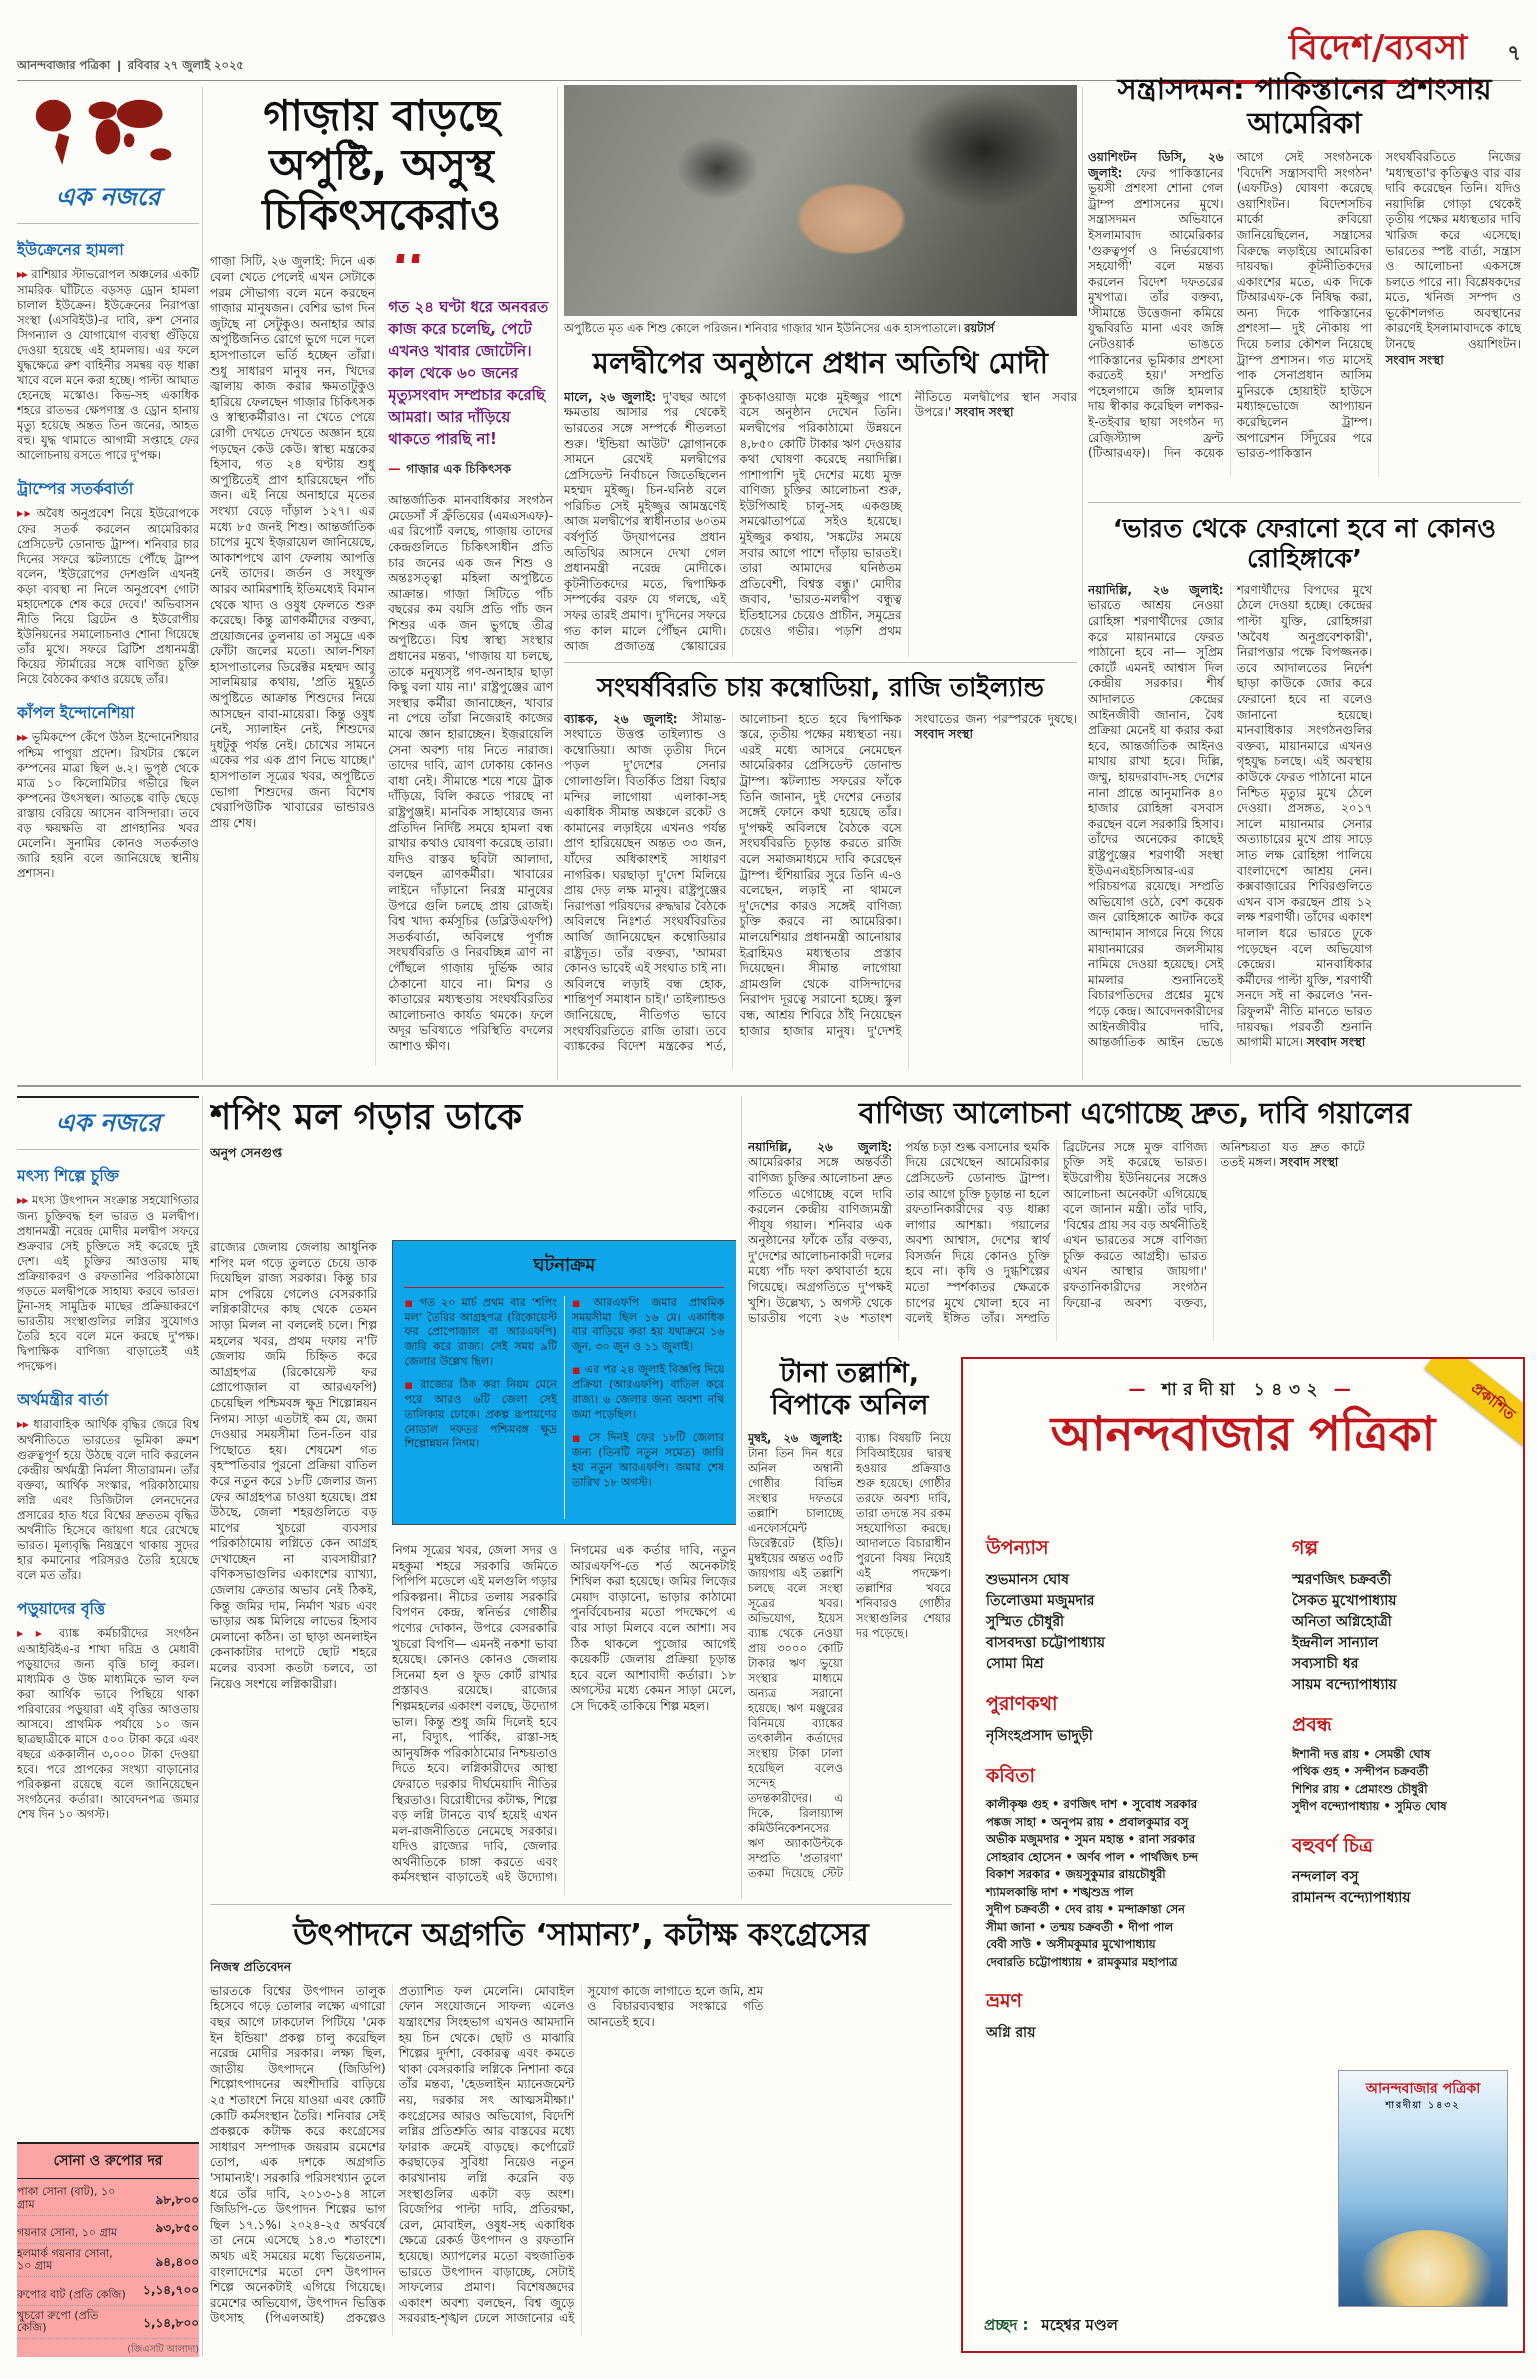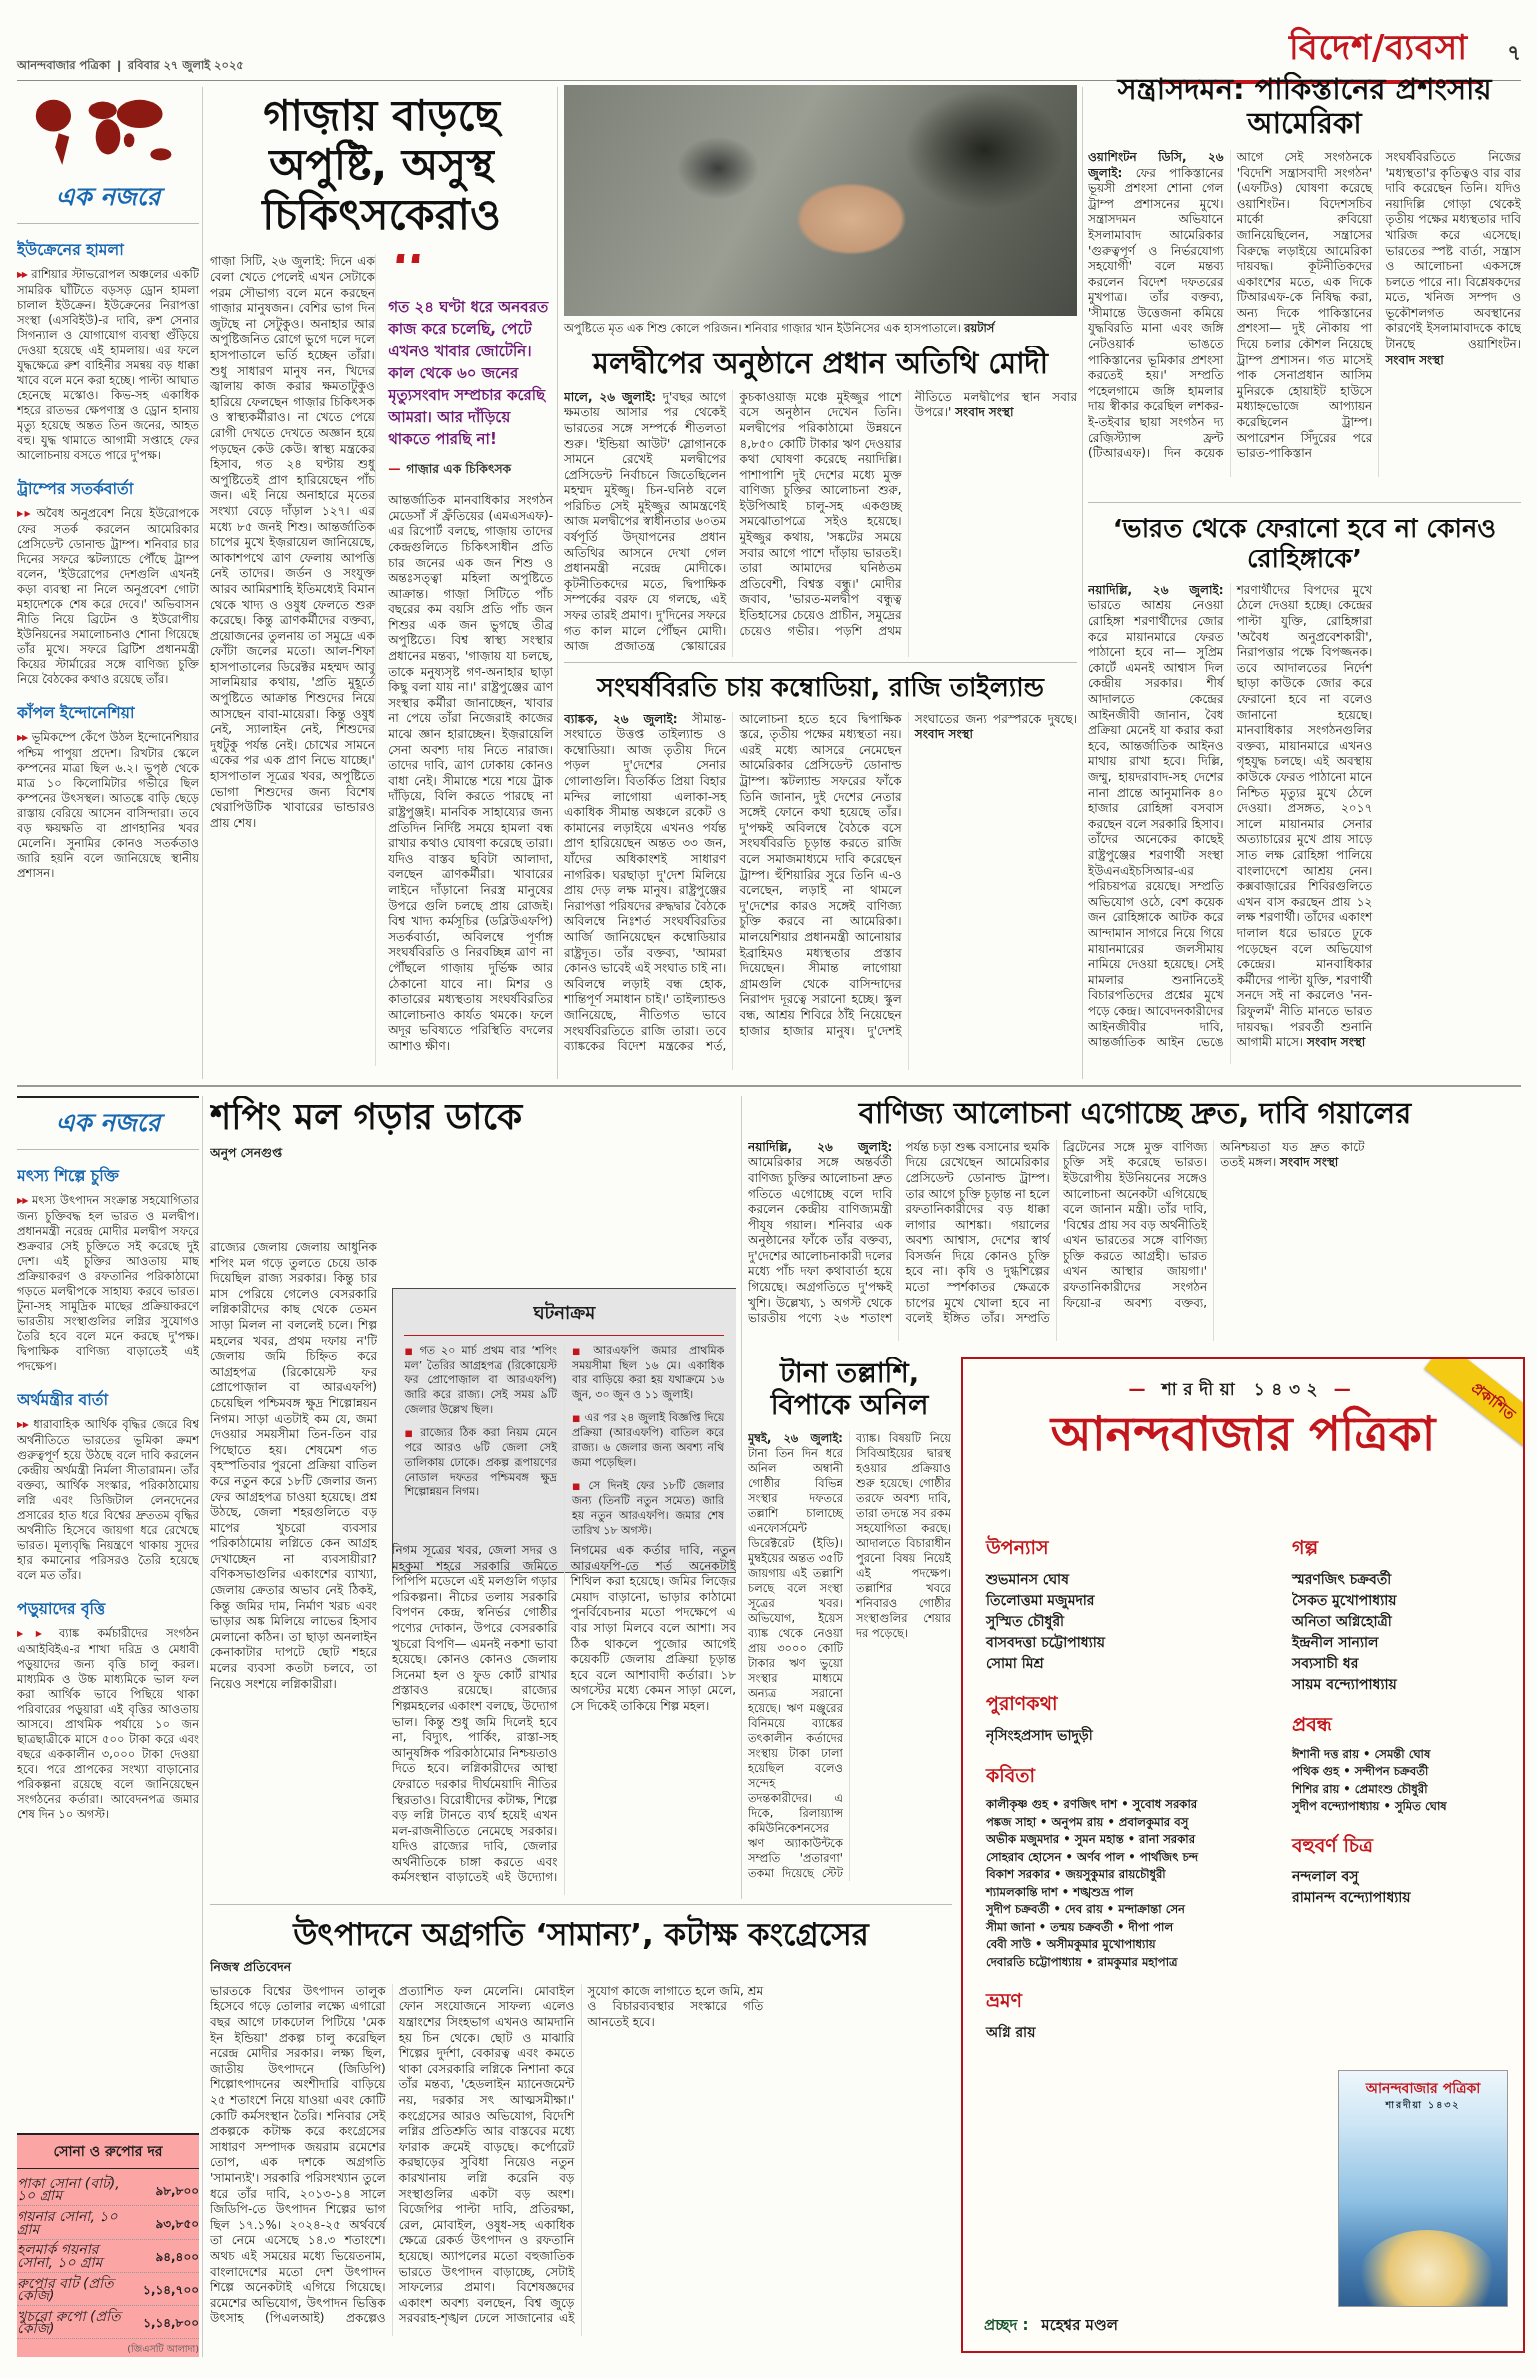--- a/index.html
+++ b/index.html
@@ -41,30 +41,30 @@
   .quote-attr{font-weight:bold;font-size:12.3px;margin:9.5px 0 13.2px;color:#333;}
   .quote-attr::before{content:"—";color:#c3161c;margin-right:5.7px;}
   
   .photo{width:513px;height:231px;background:
      radial-gradient(90px 59px at 56% 58%, #d8b08c 0%, #c49a78 55%, rgba(0,0,0,0) 61%),
      radial-gradient(66px 51px at 30% 36%, #3a3d3a 0%, rgba(0,0,0,0) 62%),
      radial-gradient(114px 85px at 82% 28%, #23251f 0%, rgba(0,0,0,0) 70%),
      linear-gradient(120deg,#7c8077,#9b9e93 40%,#62655c 75%,#4a4d45);}
   .caption{font-size:11.4px;line-height:14px;margin-top:4.7px;color:#222;}
   
-  .timeline{border:1.9px solid #4a4a46;padding:9.5px 11.4px 5.7px;background:#e5e5e5;margin-top:48px;}
+  .timeline{border:1.9px solid #4a4a46;padding:9.5px 11.4px 5.7px;background:#0ea5e9;}
   .timeline-title{text-align:center;font-weight:bold;font-size:18px;padding-bottom:5.7px;margin-bottom:7.6px;border-bottom:0.9px solid #c3161c;}
   .timeline-list{column-count:2;column-gap:15px;column-rule:0.9px solid #e2e2dc;height:223px;overflow:hidden;}
   .timeline-item{font-size:11px;line-height:14.8px;text-align:justify;margin-bottom:8.5px;break-inside:avoid;}
   .timeline-item::before{content:"■";color:#c3161c;font-size:8.5px;margin-right:4.7px;}
   
   .rates{background:#fca5a5;}
   .rate-title{font-weight:bold;font-size:14px;text-align:center;border-top:2.8px solid #222;border-bottom:0.9px solid #222;padding:4.7px 0;margin-bottom:3.8px;}
   .rate-row{display:flex;justify-content:space-between;align-items:flex-end;border-bottom:0.9px dotted #999;padding:3.8px 0;}
-  .rate-label{font-size:14px;width:62%;line-height:12.3px;font-style:italic;}
+  .rate-label{font-size:11px;width:62%;line-height:12.3px;}
   .rate-val{font-weight:bold;font-size:12px;}
   .rate-note{font-size:9.5px;color:#555;text-align:right;padding-top:2.8px;}
   
   .ad{border:2.8px solid #b5121b;background:#fffdf7;overflow:hidden;}
   .ribbon{position:absolute;top:24.6px;right:-44px;transform:rotate(38deg);background:#f3c912;color:#b5121b;
     font-weight:bold;padding:4.7px 49px;font-size:15px;box-shadow:0 0.9px 2.8px rgba(0,0,0,.35);}
   .ad-edition{text-align:center;font-size:17px;font-weight:bold;letter-spacing:6.6px;color:#222;margin-top:17px;}
   .ad-edition::before,.ad-edition::after{content:"—";color:#b5121b;margin:0 9.5px;}
   .ad-brand{color:#c3161c;font-size:47px;font-weight:bold;text-align:center;line-height:1.02;margin-top:5.7px;}
   .ad-label{color:#c3161c;font-weight:bold;font-size:19px;margin:15px 0 3.8px;}

